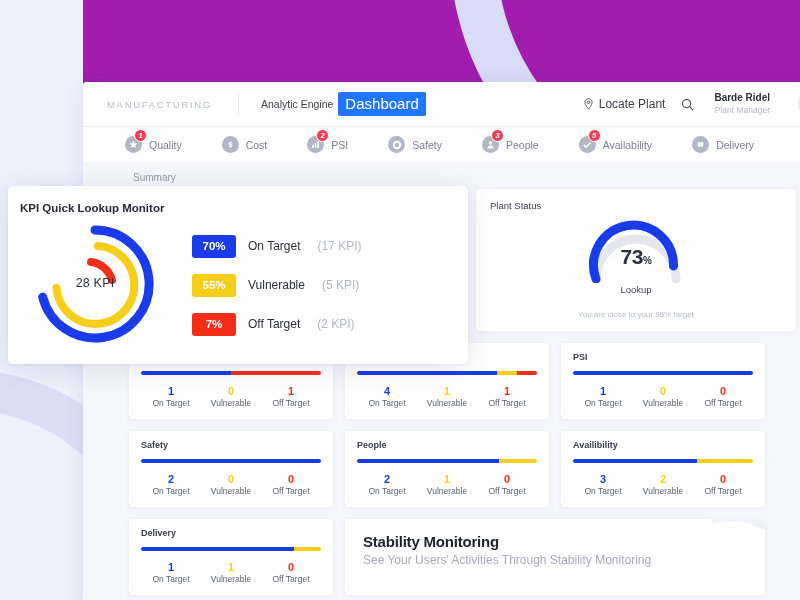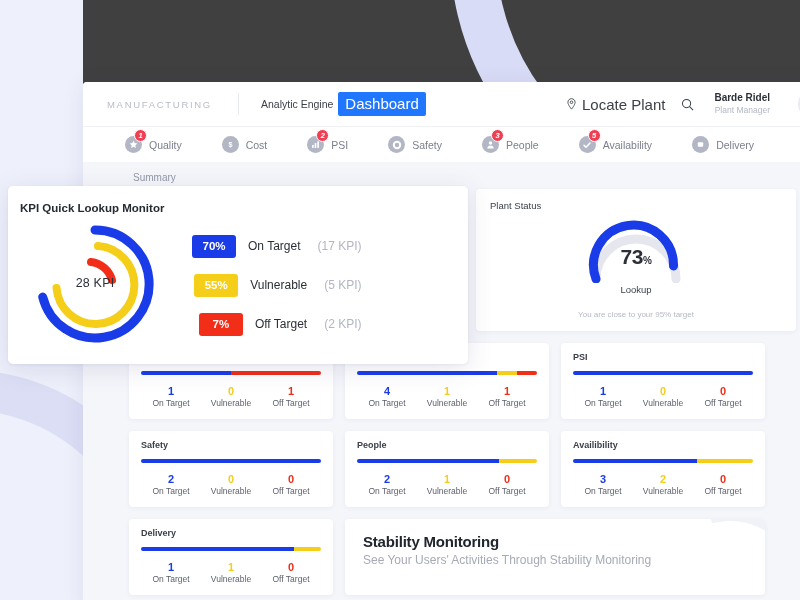--- a/index.html
+++ b/index.html
@@ -2,21 +2,21 @@
 <html><head>
 <meta charset="utf-8">
 <style>
   * { box-sizing: border-box; margin: 0; padding: 0; }
   html, body {
     width: 800px; height: 600px;
     font-family: "Liberation Sans", sans-serif;
     background: #f0f0fa;
     overflow: hidden;
   }
-  #root { position: relative; width: 800px; height: 600px; background: #404040; }
+  #root { position: relative; width: 800px; height: 600px; background: #a21caf; }
 
   
   .bg-arc { position: absolute; border-radius: 50%; border-style: solid; border-color: transparent; }
   .bg-arc-tr {
     width: 560px; height: 560px; right: -210px; top: -330px;
     border-width: 46px; border-color: #d9dcf6;
     transform: rotate(8deg);
   }
   .bg-arc-bl {
     width: 430px; height: 430px; left: -250px; top: 370px;
@@ -48,21 +48,21 @@
   }
   .brand-sep { width: 1px; height: 22px; background: #e8e9ef; margin: 0 22px 0 26px; }
   .nav-text { font-size: 10.5px; color: #3c4049; white-space: nowrap; }
   .tab-pill {
     margin-left: 5px; background: #2176ff; color: #fff; font-size: 15px;
     padding: 3px 7px 4px; border-radius: 2px; white-space: nowrap;
   }
   .topbar-right {
     margin-left: auto; display: flex; align-items: center; gap: 16px; padding-right: 0;
   }
-  .locate { display: flex; align-items: center; gap: 5px; font-size: 15px; color: #3c4049; white-space: nowrap; }
+  .locate { display: flex; align-items: center; gap: 5px; font-size: 12px; color: #3c4049; white-space: nowrap; }
   .pin-icon { width: 11px; height: 12px; display: block; }
   .search-icon { width: 13px; height: 13px; display: block; cursor: pointer; }
   .user-block { text-align: right; line-height: 1.25; padding-left: 4px; }
   .user-name { font-size: 10px; font-weight: bold; color: #2b2f38; white-space: nowrap; }
   .user-role { font-size: 8.5px; color: #b4b7c4; white-space: nowrap; }
   .avatar {
     width: 34px; height: 34px; border-radius: 50%;
     background: #e9eaf2; margin-left: 10px; margin-right: -17px; flex: none;
     border: 2px solid #fff;
   }
@@ -148,21 +148,21 @@
     padding: 16px 12px; z-index: 40;
   }
   .popup-title { font-size: 11.5px; font-weight: bold; color: #262a33; }
   .popup-body { display: flex; align-items: center; margin-top: 4px; }
   .rings { position: relative; width: 150px; height: 134px; flex: none; }
   .rings svg { display: block; }
   .rings-center {
     position: absolute; left: 0; right: 0; top: 58px; text-align: center;
     font-size: 12.5px; color: #2b2f38; letter-spacing: .2px;
   }
-  .legend { margin-left: 22px; display: flex; flex-direction: column; gap: 16px; align-items: flex-end; }
+  .legend { margin-left: 22px; display: flex; flex-direction: column; gap: 16px; }
   .legend-row { display: flex; align-items: center; gap: 12px; }
   .legend-pct {
     width: 44px; height: 23px; border-radius: 3px; color: #fff;
     font-size: 11.5px; font-weight: bold;
     display: flex; align-items: center; justify-content: center; flex: none;
   }
   .legend-name { font-size: 12px; color: #2b2f38; }
   .legend-count { font-size: 12px; color: #b3b6c2; margin-left: 5px; }
 </style>
 </head>

